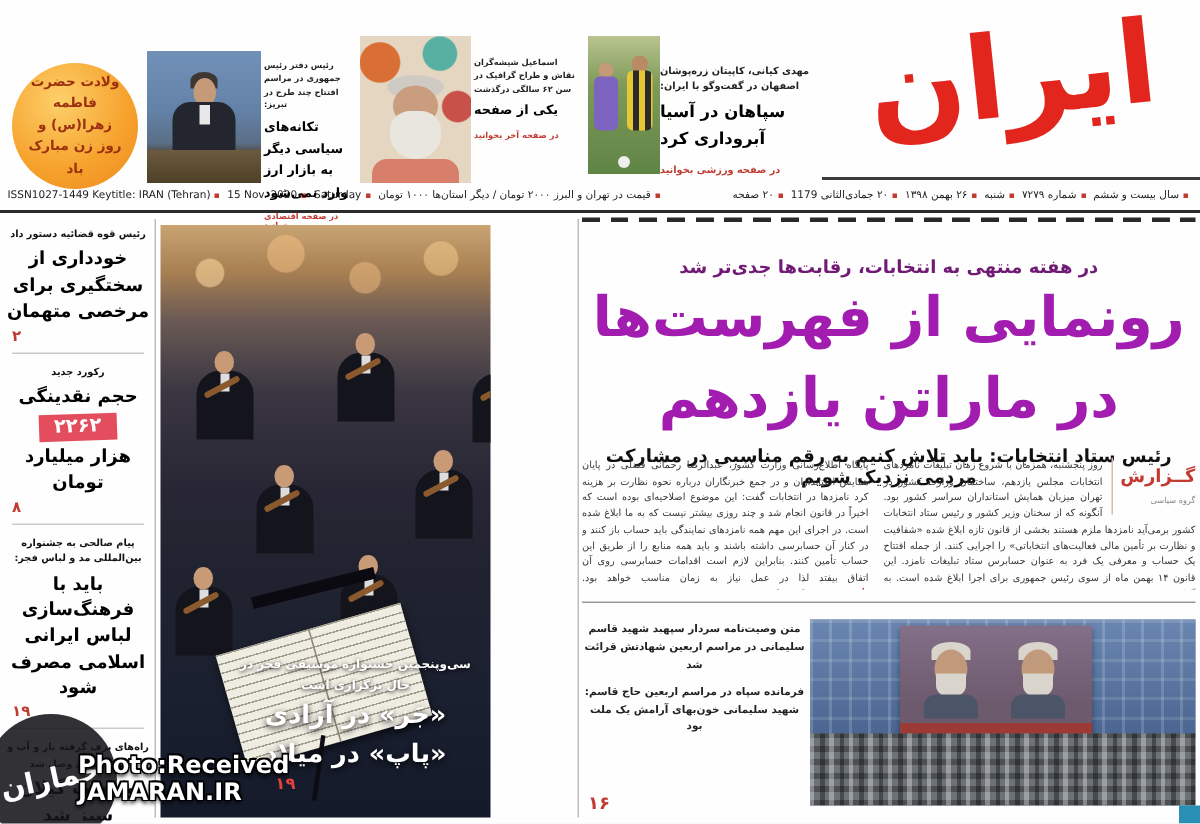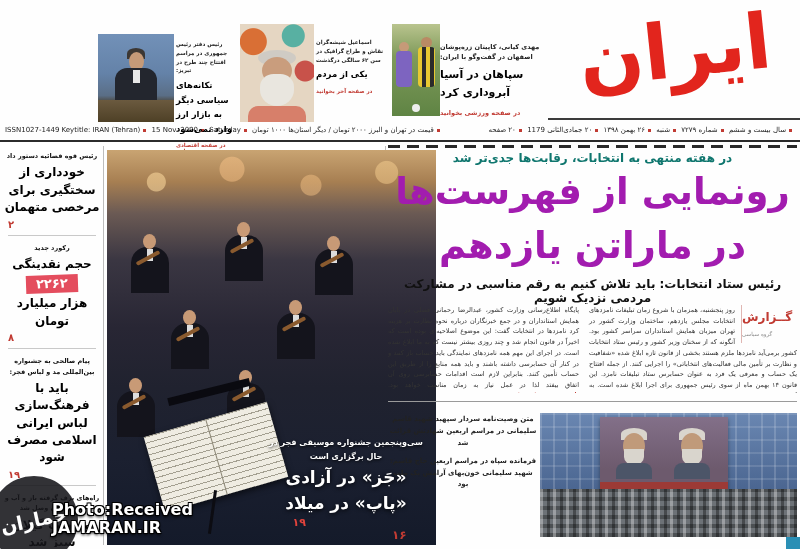--- a/index.html
+++ b/index.html
@@ -68,21 +68,21 @@
   .lc-item .h { font-size:12px; font-weight:bold; color:#000; line-height:1.45; margin-top:3px; }
   .lc-item .p { text-align:left; padding-left:4px; color:#c13b33; font-weight:bold; font-size:10px; margin-top:2px; }
   .lc-rule { border-top:1px solid #c9c9c9; margin:2px 6px; }
   .hl-box { display:inline-block; background:#e44d5e; color:#fff; font-weight:bold; font-size:13px;
             padding:1px 10px; transform:rotate(-2deg); margin:0 0 -1px 0; line-height:1.2; }
   .vr { position:absolute; width:1px; background:#bdbdbd; }
   .vr1 { left:103px; top:146px; height:399px; }
   .vr2 { left:385px; top:146px; height:399px; }
 
   
-  .ph-orch { left:107px; top:150px; width:329px; height:395px;
+  .ph-orch { left:107px; top:150px; width:220px; height:395px;
     background:linear-gradient(180deg,#c9a472 0%,#a77f52 8%,#6b5a54 16%,#3a3642 28%,#282634 45%,#20222f 60%,#1b2030 78%,#141a2a 100%); }
   .ph-orch::before { content:''; position:absolute; left:0; top:0; right:0; height:64px;
     background:radial-gradient(circle at 15% 50%, rgba(255,220,160,.55) 0 9px, transparent 10px),
                radial-gradient(circle at 38% 30%, rgba(255,200,140,.45) 0 12px, transparent 13px),
                radial-gradient(circle at 62% 55%, rgba(240,190,130,.5) 0 10px, transparent 11px),
                radial-gradient(circle at 85% 35%, rgba(255,215,150,.45) 0 11px, transparent 12px); }
   .mus { position:absolute; }
   .mus .mh { position:absolute; left:12px; top:0; width:13px; height:15px; background:#c89a76; border-radius:50%; }
   .mus .mb { position:absolute; left:0; top:13px; width:38px; height:46px; background:#14141c; border-radius:16px 16px 0 0; }
   .mus .ms { position:absolute; left:16px; top:15px; width:6px; height:12px; background:#ddd; }
@@ -95,29 +95,29 @@
   .stand2 { position:absolute; left:60px; top:238px; width:84px; height:8px; background:#0a0a10; transform:rotate(-14deg); }
   .orch-cap { position:absolute; right:6px; top:286px; width:168px; direction:rtl; text-align:center; color:#fff; }
   .orch-cap .k { font-size:8px; font-weight:bold; line-height:1.7; text-shadow:0 1px 3px rgba(0,0,0,.9); }
   .orch-cap .h { font-size:17px; font-weight:bold; line-height:1.5; margin-top:2px; text-shadow:0 1px 4px rgba(0,0,0,.9); }
   .orch-page { position:absolute; right:130px; top:366px; color:#e0433c; font-weight:bold; font-size:11px; }
 
   
   .dash-rule { position:absolute; left:388px; top:145px; width:409px; height:3px;
                background:repeating-linear-gradient(90deg,#2a2a2a 0 12px, transparent 12px 19px); }
   .main-head { position:absolute; left:388px; top:151px; width:409px; direction:rtl; text-align:center; }
-  .main-head .k { font-size:12px; font-weight:bold; color:#0f766e; }
+  .main-head .k { font-size:12px; font-weight:bold; color:#701a75;margin-top:20px; }
   .main-head .h { font-size:37px; font-weight:bold; color:#a21caf; line-height:1.45; letter-spacing:-1px; }
   .main-head .s { font-size:12px; font-weight:bold; color:#111; margin-top:5px; }
   .body-row { position:absolute; left:388px; top:305px; width:409px; height:88px; direction:rtl;
               display:flex; gap:10px; overflow:hidden; }
   .body-col { font-size:6.5px; line-height:1.65; color:#333; text-align:justify; }
   .bc-r { width:208px; }
   .bc-l { width:191px; }
-  .rpt-label { float:right; width:56px; text-align:left; border-left:1px solid #e0b6b2;
+  .rpt-label { float:right; width:56px; text-align:right; border-left:1px solid #e0b6b2;
                margin-left:6px; padding:3px 0 4px; }
   .rpt-label .t { color:#c13b33; font-weight:bold; font-size:12px; }
   .rpt-label .g { color:#8a8a8a; font-size:5.5px; margin-top:2px; }
   .read-more { color:#c13b33; font-weight:bold; font-size:7px; border-right:1px solid #c13b33;
                padding-right:4px; margin-right:3px; white-space:nowrap; }
 
   
   .sol-rule { position:absolute; left:388px; top:401px; width:409px; height:1px; background:#9a9a9a; }
   .sol-text { position:absolute; left:388px; top:414px; width:150px; direction:rtl; text-align:center; }
   .sol-text .k { font-size:7px; font-weight:bold; color:#222; line-height:1.7; }
@@ -174,20 +174,21 @@
     </div>
     <div class="seg">
       <span class="sq"></span><span>قیمت در تهران و البرز ۲۰۰۰ تومان / دیگر استان‌ها ۱۰۰۰ تومان</span>
       <span class="sq"></span><span dir="ltr">Saturday</span>
       <span class="sq"></span><span dir="ltr">15 Nov. 2020</span>
       <span class="sq"></span><span dir="ltr">ISSN1027-1449 Keytitle: IRAN (Tehran)</span>
     </div>
   </div>
   <div class="main-rule"></div>
 
+  <div class="badge">ولادت حضرت فاطمه زهرا(س) و روز زن مبارک باد</div>
 
   <div class="photo ph-vaezi">
     <div class="v-hair"></div>
     <div class="v-head"></div>
     <div class="v-suit"></div>
     <div class="v-shirt"></div>
     <div class="v-desk"></div>
   </div>
   <div class="strip-text st-vaezi">
     <div class="k">رئیس دفتر رئیس جمهوری در مراسم افتتاح چند طرح در تبریز:</div>
@@ -196,21 +197,21 @@
   </div>
 
   <div class="photo ph-shish">
     <div class="s-hair"></div>
     <div class="s-head"></div>
     <div class="s-beard"></div>
     <div class="s-shirt"></div>
   </div>
   <div class="strip-text st-shish">
     <div class="k">اسماعیل شیشه‌گران نقاش و طراح گرافیک در سن ۶۲ سالگی درگذشت</div>
-    <div class="h">یکی از مردم</div>
+    <div class="h">یکی از صفحه</div>
     <div class="l">در صفحه آخر بخوانید</div>
   </div>
 
   <div class="photo ph-foot">
     <div class="f-h1"></div>
     <div class="f-p1"></div>
     <div class="f-h2"></div>
     <div class="f-p2"></div>
     <div class="f-ball"></div>
   </div>

